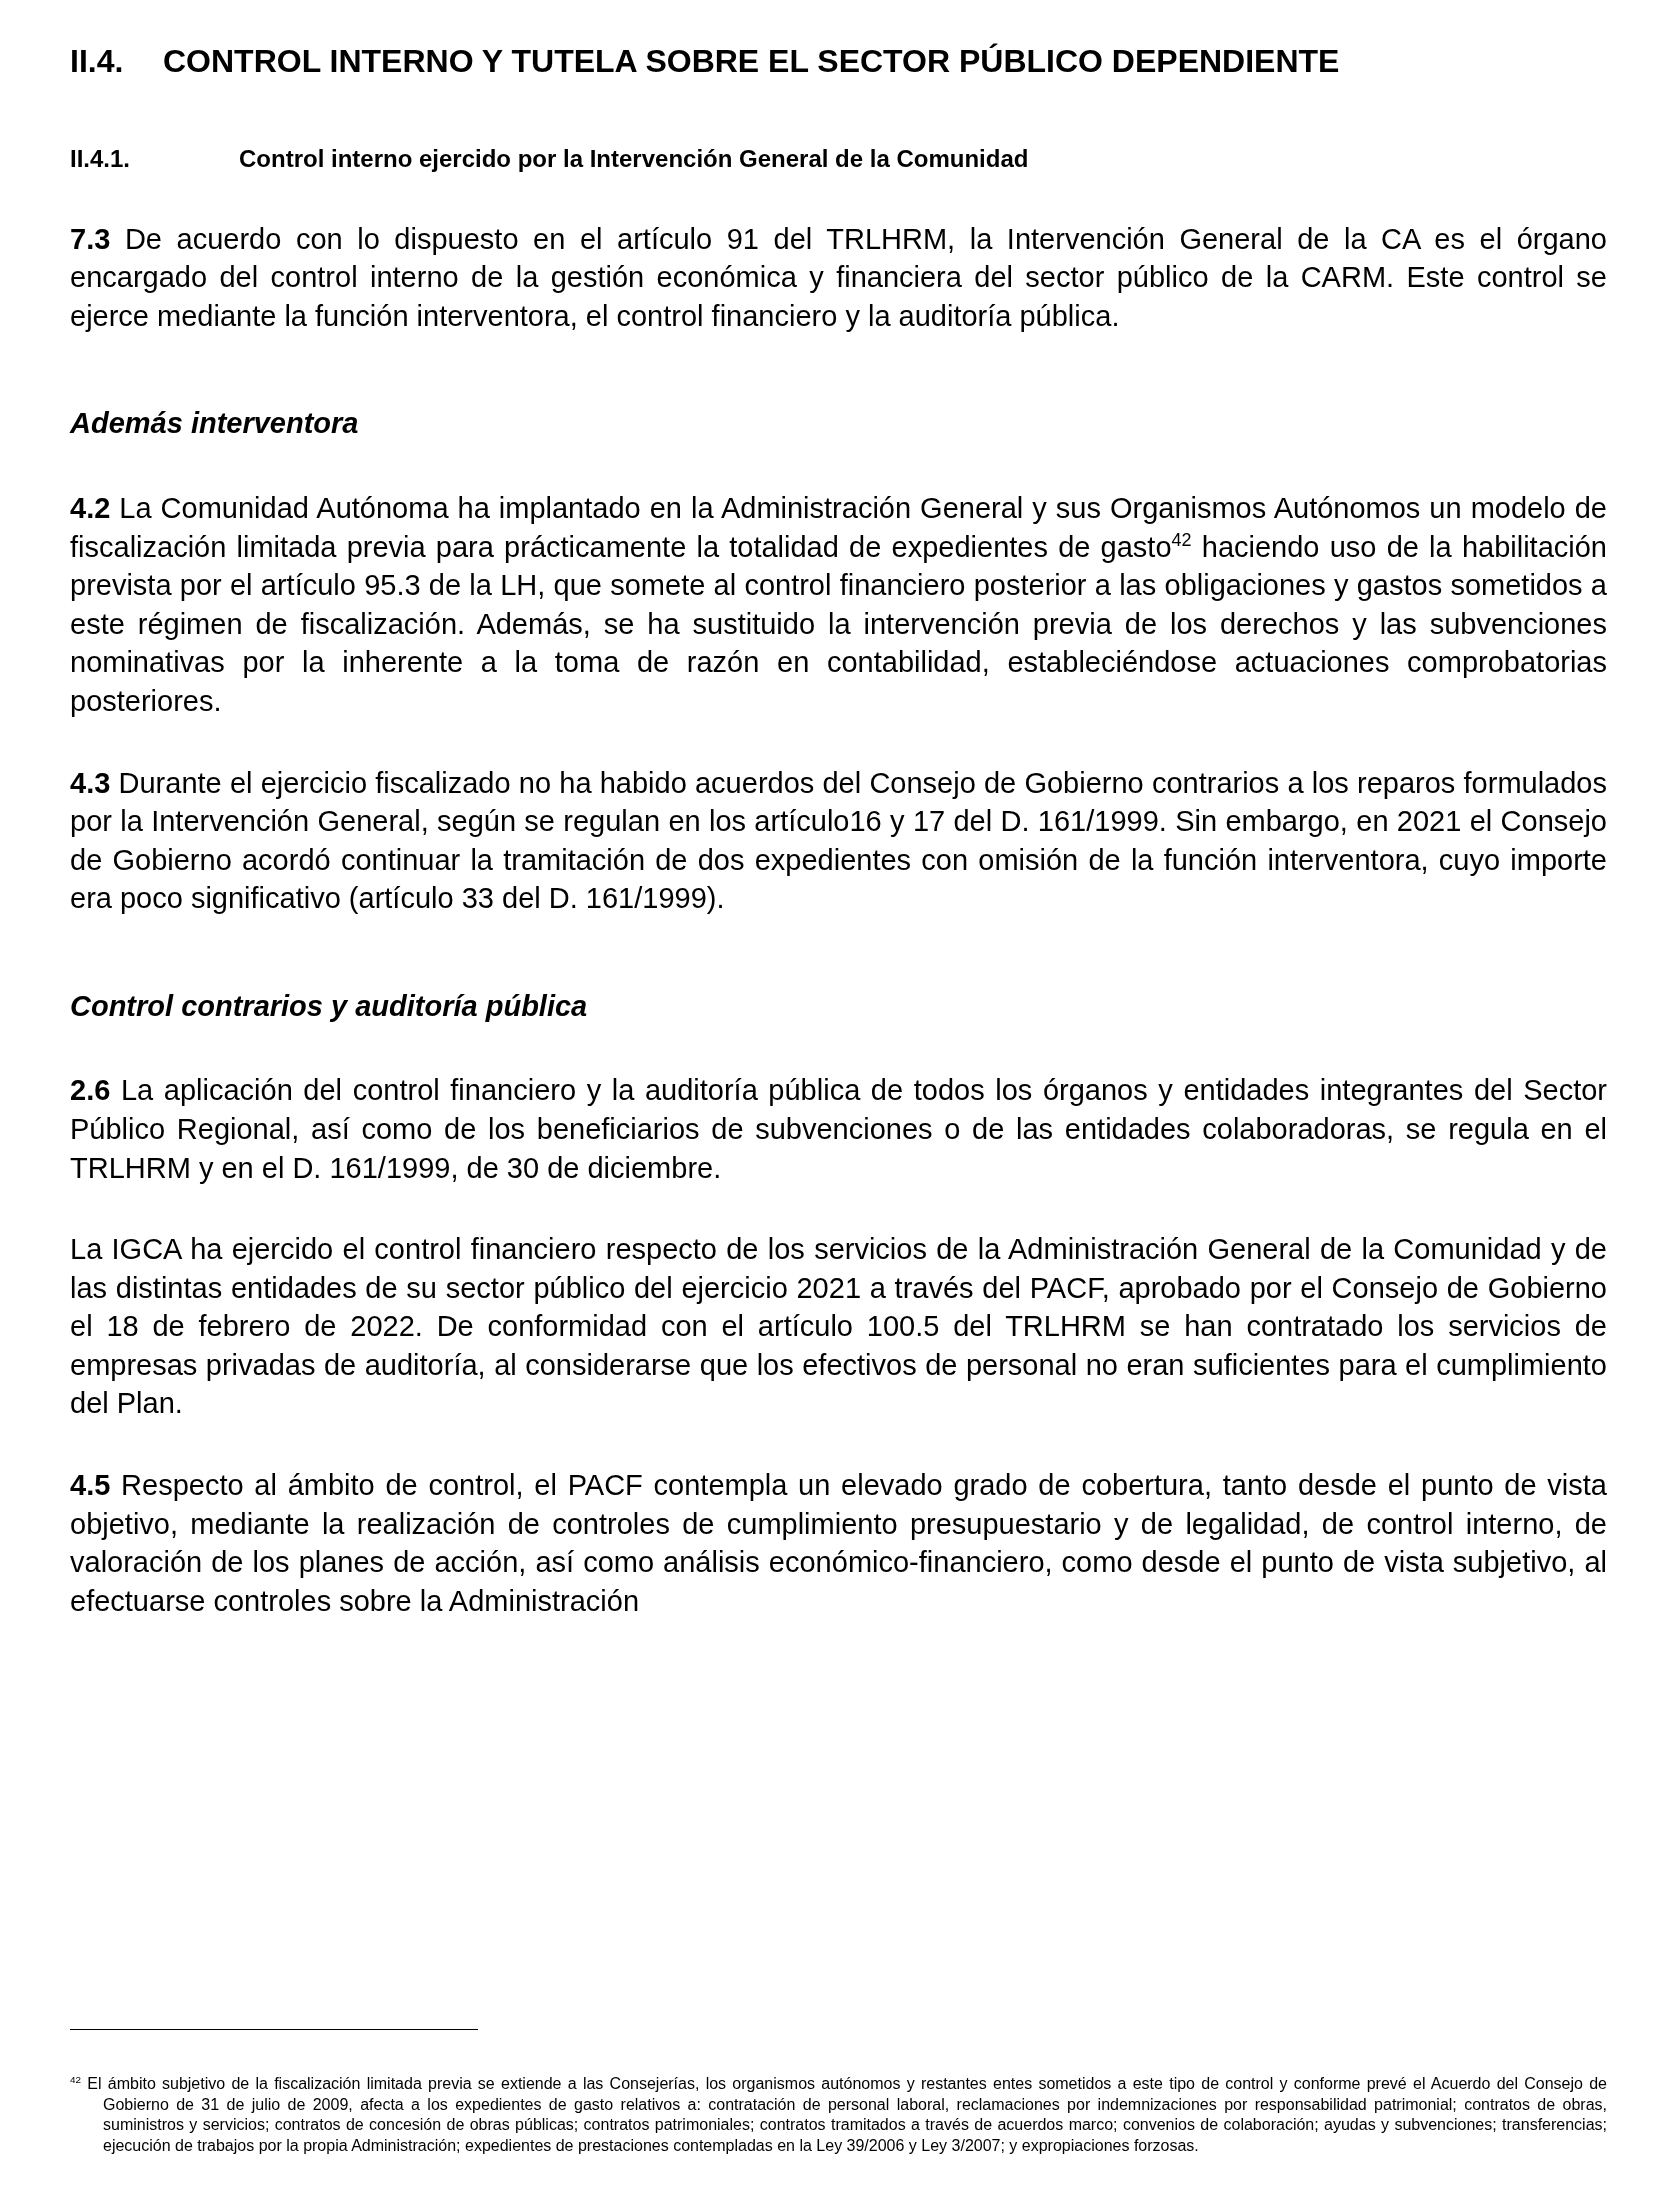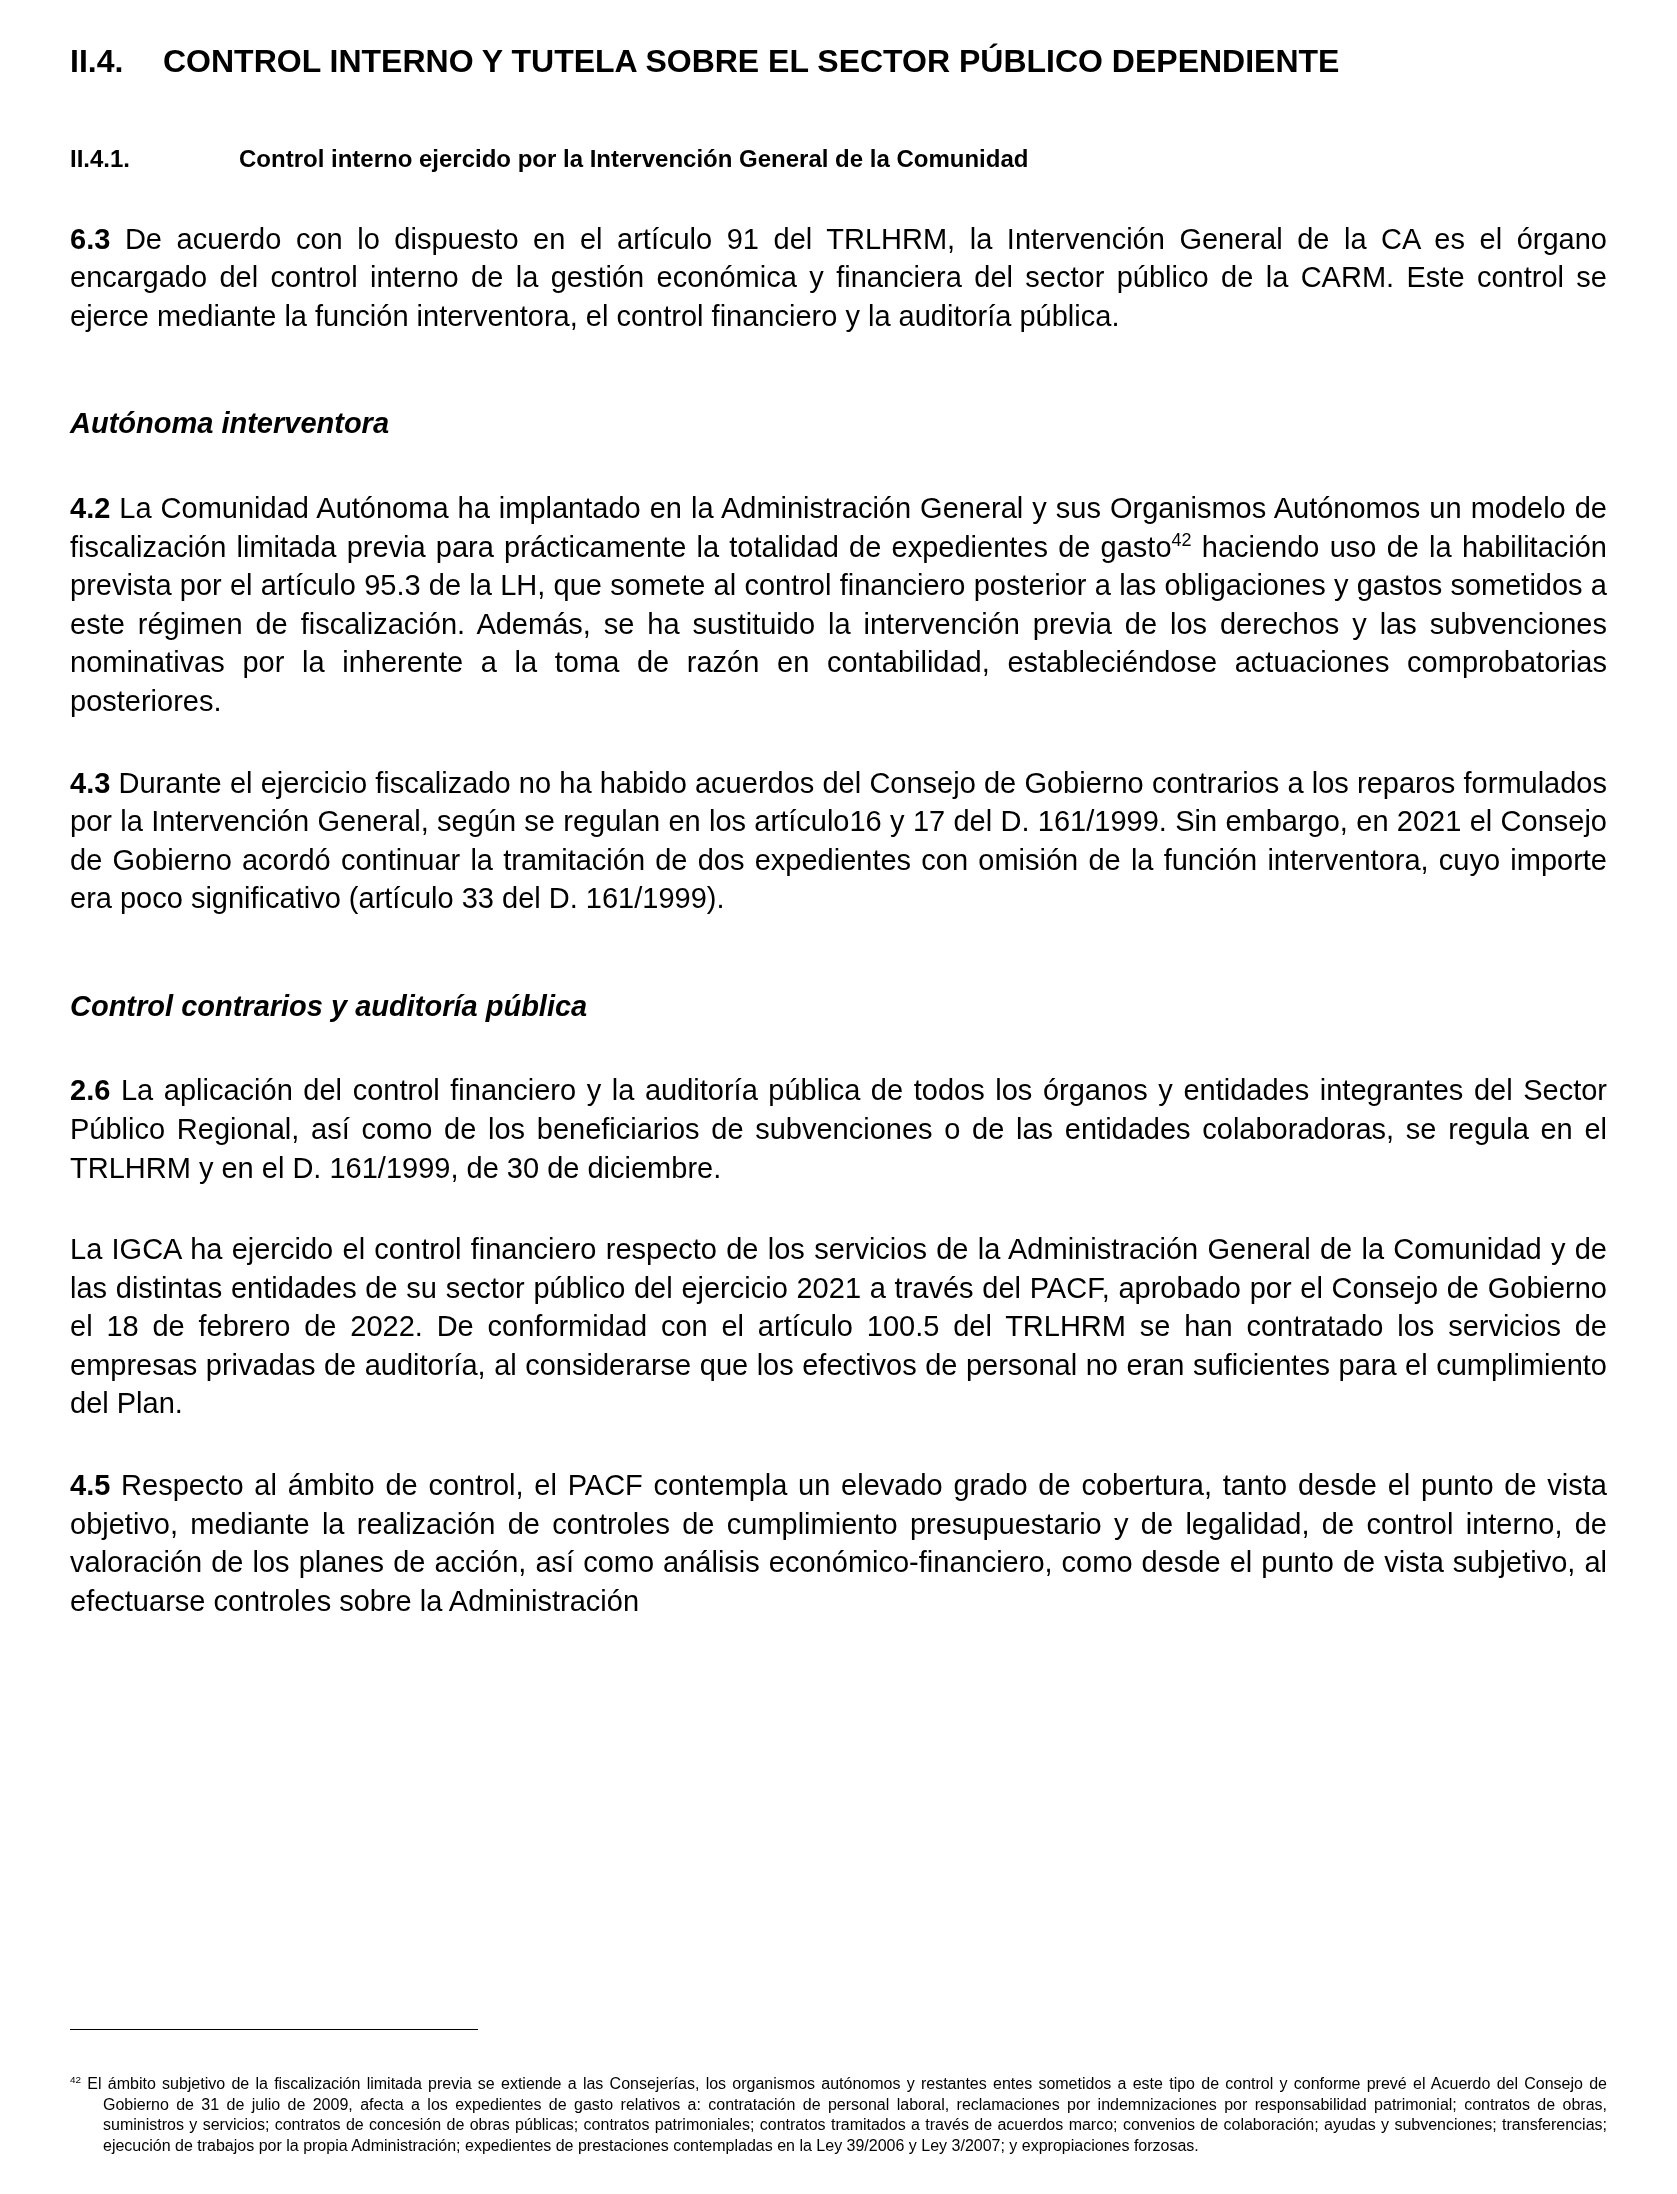--- a/index.html
+++ b/index.html
@@ -73,24 +73,24 @@
 
   <div class="h1">
     <span class="num">II.4.</span><span>CONTROL INTERNO Y TUTELA SOBRE EL SECTOR PÚBLICO DEPENDIENTE</span>
   </div>
 
   <div class="h2">
     <span class="num">II.4.1.</span><span>Control interno ejercido por la Intervención General de la Comunidad</span>
   </div>
 
   <p class="body">
-    <b>6.3</b> <span>De acuerdo con lo dispuesto en el artículo 91 del TRLHRM, la Intervención General de la CA es el órgano encargado del control interno de la gestión económica y financiera del sector público de la CARM. Este control se ejerce mediante la función interventora, el control financiero y la auditoría pública.</span>
+    <b>7.3</b> <span>De acuerdo con lo dispuesto en el artículo 91 del TRLHRM, la Intervención General de la CA es el órgano encargado del control interno de la gestión económica y financiera del sector público de la CARM. Este control se ejerce mediante la función interventora, el control financiero y la auditoría pública.</span>
   </p>
 
-  <div class="subheading">Autónoma interventora</div>
+  <div class="subheading">Además interventora</div>
 
   <p class="body">
     <b>4.2</b> <span>La Comunidad Autónoma ha implantado en la Administración General y sus Organismos Autónomos un modelo de fiscalización limitada previa para prácticamente la totalidad de expedientes de gasto</span><sup>42</sup> <span>haciendo uso de la habilitación prevista por el artículo 95.3 de la LH, que somete al control financiero posterior a las obligaciones y gastos sometidos a este régimen de fiscalización. Además, se ha sustituido la intervención previa de los derechos y las subvenciones nominativas por la inherente a la toma de razón en contabilidad, estableciéndose actuaciones comprobatorias posteriores.</span>
   </p>
 
   <p class="body">
     <b>4.3</b> <span>Durante el ejercicio fiscalizado no ha habido acuerdos del Consejo de Gobierno contrarios a los reparos formulados por la Intervención General, según se regulan en los artículo16 y 17 del D. 161/1999. Sin embargo, en 2021 el Consejo de Gobierno acordó continuar la tramitación de dos expedientes con omisión de la función interventora, cuyo importe era poco significativo (artículo 33 del D. 161/1999).</span>
   </p>
 
   <div class="subheading">Control contrarios y auditoría pública</div>

